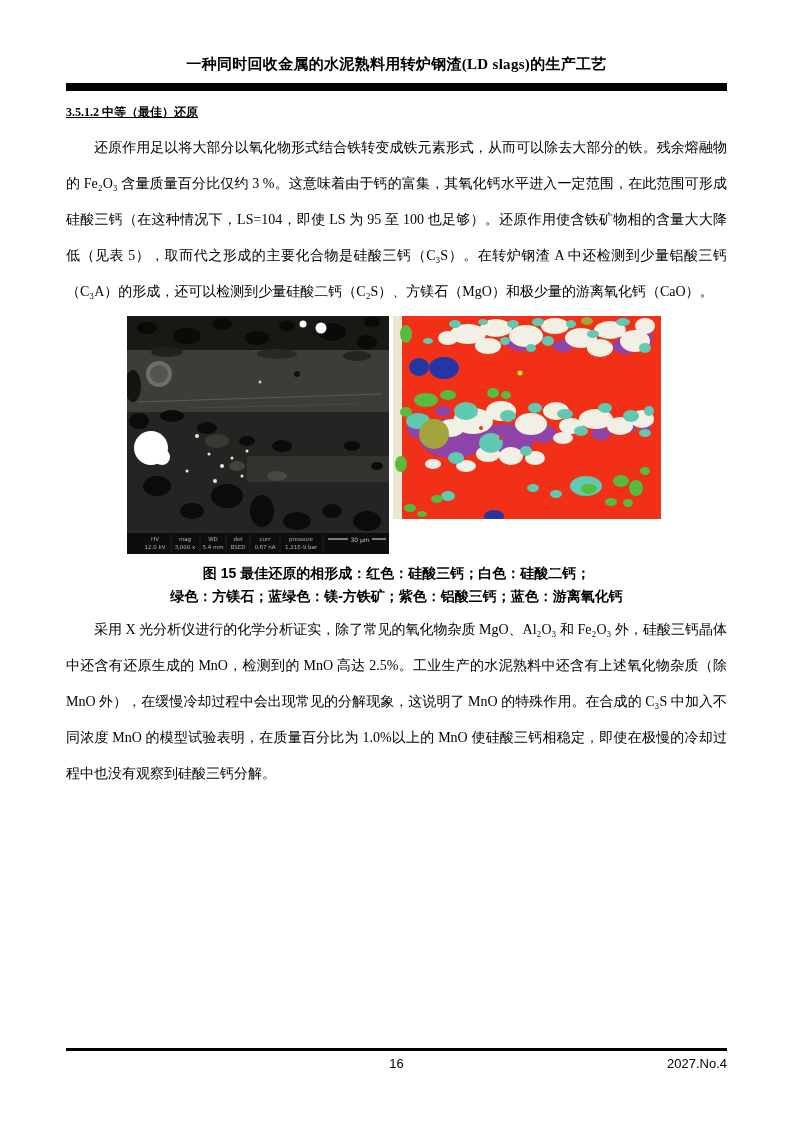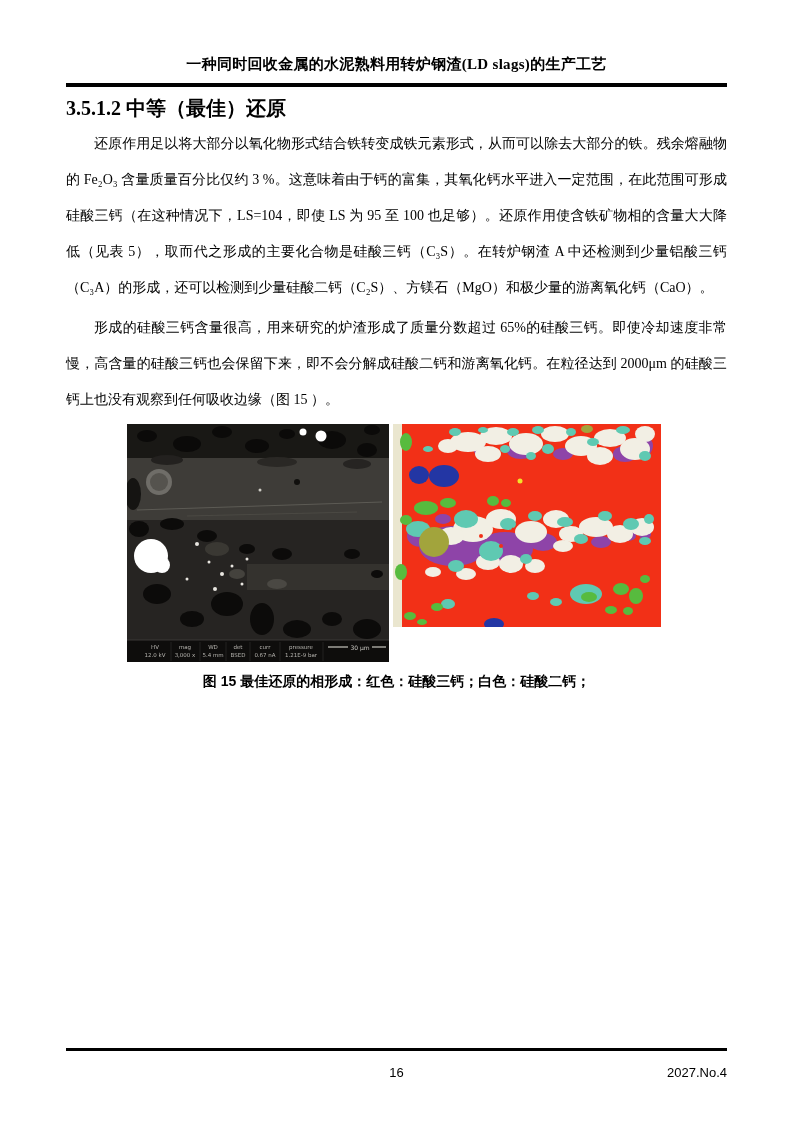--- a/index.html
+++ b/index.html
@@ -4,59 +4,58 @@
 <style>
   html,body{margin:0;padding:0;background:#ffffff;}
   .page{
     position:relative;width:793px;height:1122px;background:#ffffff;
     font-family:"Liberation Serif","DejaVu Serif",serif;color:#000;
     overflow:hidden;
   }
   .content{padding:54px 66px 0 66px;}
   .doc-header{
     text-align:center;font-size:15px;font-weight:bold;letter-spacing:0.3px;
-    padding-bottom:9px;border-bottom:4px solid #000000;line-height:20px;
+    padding-bottom:9px;border-bottom:8px solid #000000;line-height:20px;
   }
   .section-heading{
-    font-size:20px;font-weight:bold;margin:7px 0 0 0;line-height:28px;
+    font-size:12px;font-weight:bold;margin:7px 0 0 0;line-height:28px;text-decoration:underline;
   }
   .para{
     font-size:14px;line-height:36px;text-align:justify;text-indent:2em;
     margin:4px 0 0 0;
   }
   .figure-row{
     display:flex;align-items:flex-start;margin:6px 0 0 61px;gap:4px;
   }
   .figure-caption{
     text-align:center;
     font-family:"Liberation Sans","DejaVu Sans",sans-serif;
     font-weight:bold;font-size:14px;line-height:23px;margin-top:8px;
   }
   .page-footer{
     position:absolute;left:66px;right:66px;top:1048px;
     border-top:3px solid #000;
   }
-  .footer-row{position:relative;font-size:13px;line-height:19px;margin-top:12px;
+  .footer-row{position:relative;font-size:13px;line-height:19px;margin-top:3px;
     font-family:"Liberation Sans","DejaVu Sans",sans-serif;}
   .footer-page{display:block;text-align:center;}
   .footer-issue{position:absolute;right:0;top:0;}
   svg text{font-family:"DejaVu Sans","Liberation Sans",sans-serif;}
 </style>
 </head>
 <body>
 
 <div class="page">
   <div class="content">
 
     <div class="doc-header">一种同时回收金属的水泥熟料用转炉钢渣(LD slags)的生产工艺</div>
 
     <div class="section-heading">3.5.1.2 中等（最佳）还原</div>
 
     <p class="para">还原作用足以将大部分以氧化物形式结合铁转变成铁元素形式，从而可以除去大部分的铁。残余熔融物的 Fe₂O₃ 含量质量百分比仅约 3 %。这意味着由于钙的富集，其氧化钙水平进入一定范围，在此范围可形成硅酸三钙（在这种情况下，LS=104，即使 LS 为 95 至 100 也足够）。还原作用使含铁矿物相的含量大大降低（见表 5），取而代之形成的主要化合物是硅酸三钙（C₃S）。在转炉钢渣 A 中还检测到少量铝酸三钙（C₃A）的形成，还可以检测到少量硅酸二钙（C₂S）、方镁石（MgO）和极少量的游离氧化钙（CaO）。</p>
-    <p class="para">形成的硅酸三钙含量很高，用来研究的炉渣形成了质量分数超过 65%的硅酸三钙。即使冷却速度非常慢，高含量的硅酸三钙也会保留下来，即不会分解成硅酸二钙和游离氧化钙。在粒径达到 2000μm 的硅酸三钙上也没有观察到任何吸收边缘（图 15 ）。</p>
 
     <div class="figure-row">
 
       <svg width="262" height="238" viewBox="0 0 262 238">
         <rect width="262" height="238" fill="#211f1d"></rect>
         <g>
           <rect x="0" y="0" width="262" height="34" fill="#191815"></rect>
           <g fill="#0b0a09">
             <ellipse cx="20" cy="12" rx="10" ry="6"></ellipse>
               <ellipse cx="60" cy="20" rx="14" ry="8"></ellipse>
@@ -267,22 +266,24 @@
         <g fill="#f23017">
           <circle cx="88" cy="112" r="2"></circle>
             <circle cx="108" cy="122" r="2"></circle>
             <circle cx="120" cy="105" r="1.5"></circle>
         </g>
       </svg>
     </div>
 
     <div class="figure-caption">
       <div>图 15 最佳还原的相形成：红色：硅酸三钙；白色：硅酸二钙；</div>
+      <div>绿色：方镁石；蓝绿色：镁-方铁矿；紫色：铝酸三钙；蓝色：游离氧化钙</div>
     </div>
 
+    <p class="para">采用 X 光分析仪进行的化学分析证实，除了常见的氧化物杂质 MgO、Al₂O₃ 和 Fe₂O₃ 外，硅酸三钙晶体中还含有还原生成的 MnO，检测到的 MnO 高达 2.5%。工业生产的水泥熟料中还含有上述氧化物杂质（除 MnO 外），在缓慢冷却过程中会出现常见的分解现象，这说明了 MnO 的特殊作用。在合成的 C₃S 中加入不同浓度 MnO 的模型试验表明，在质量百分比为 1.0%以上的 MnO 使硅酸三钙相稳定，即使在极慢的冷却过程中也没有观察到硅酸三钙分解。</p>
   </div>
 
   <div class="page-footer">
     <div class="footer-row">
       <span class="footer-page">16</span>
       <span class="footer-issue">2027.No.4</span>
     </div>
   </div>
 </div>
 

